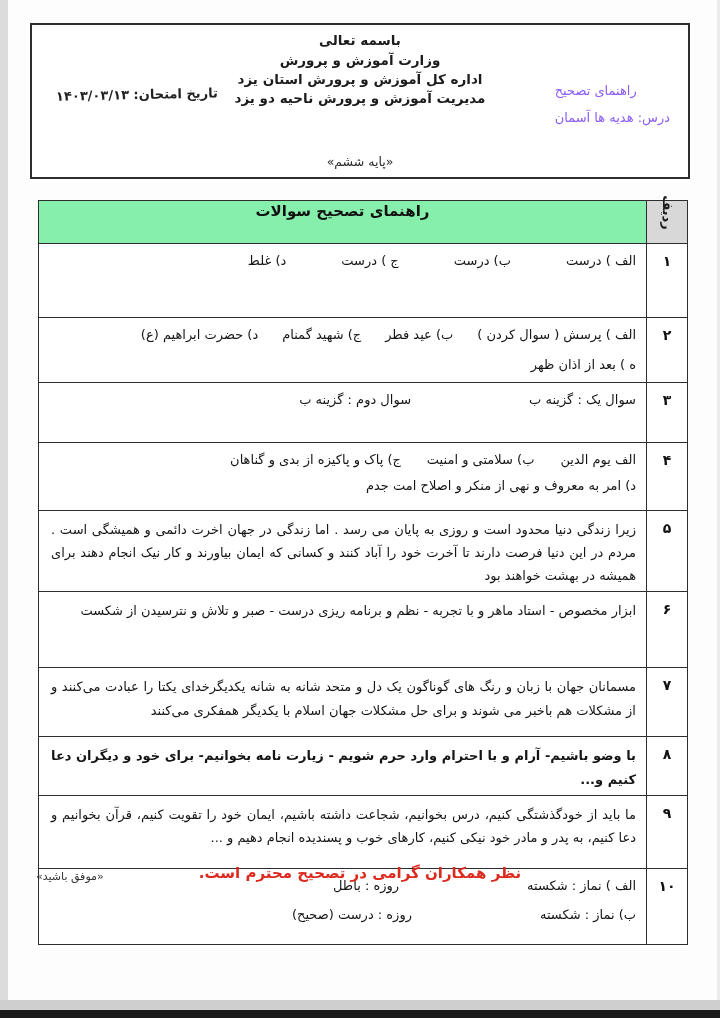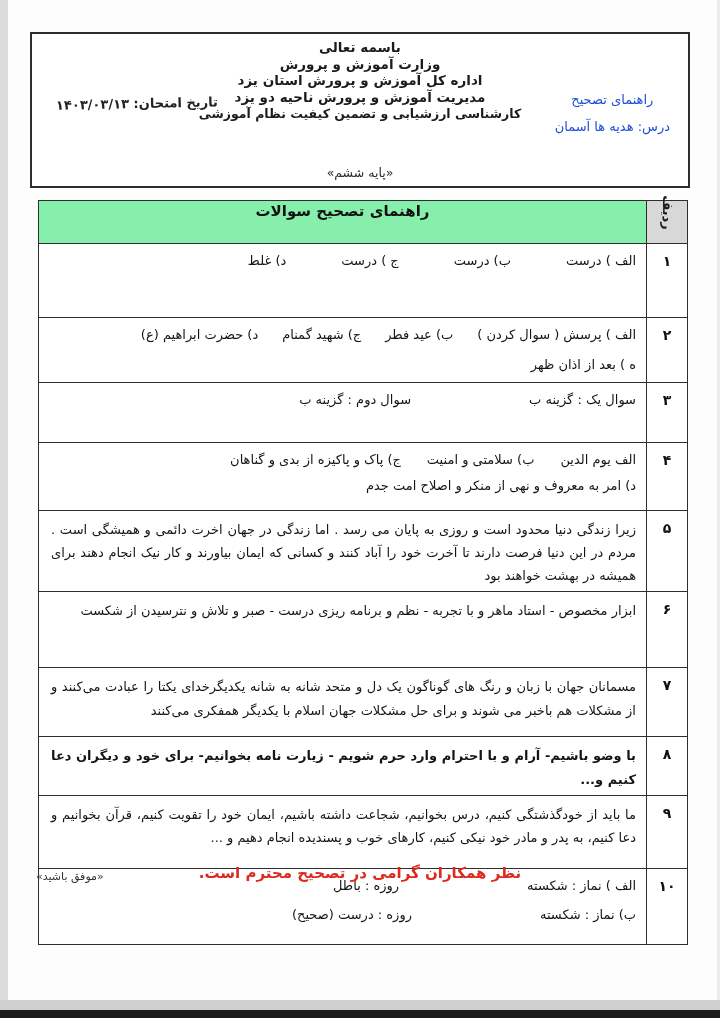--- a/index.html
+++ b/index.html
@@ -14,34 +14,34 @@
   .stage{position:absolute;inset:0;width:720px;height:1018px;background:#fdfdfd;}
 
   
   .edge-left{position:absolute;left:0;top:0;width:8px;height:1018px;background:#dcdcdc;}
   .edge-right{position:absolute;right:0;top:0;width:3px;height:1018px;background:#ececec;}
   .bottom-gray{position:absolute;left:0;top:1000px;width:720px;height:10px;background:#cfcfcf;}
   .bottom-black{position:absolute;left:0;top:1010px;width:720px;height:8px;background:#1b1b1b;}
 
   
   .header-box{
-    position:absolute;left:30px;top:32px;width:656px;height:152px;
+    position:absolute;left:30px;top:23px;width:656px;height:152px;
     border:2px solid #2e2e2e;background:#fff;
   }
   .hdr-center{
     position:absolute;left:0;right:0;top:4px;bottom:4px;
     display:flex;flex-direction:column;justify-content:space-evenly;align-items:center;
     text-align:center;
   }
   .hdr-line{font-weight:bold;font-size:13.5px;line-height:1.1;}
   .hdr-line.small{font-size:12.5px;}
   .hdr-line.grade{font-weight:normal;font-size:12.5px;color:#2a2a2a;margin-top:44px;}
   .hdr-right{
-    position:absolute;right:18px;top:52px;text-align:center;
-    font-size:13px;line-height:2.1;color:#1d4ed8;
+    position:absolute;right:18px;top:52px;text-align:left;
+    font-size:13px;line-height:2.1;color:#8b5cf6;
   }
   .hdr-left{
     position:absolute;left:24px;top:62px;text-align:left;
     font-size:13px;font-weight:bold;color:#222;transform:rotate(-1.2deg);
   }
 
   
   table.answer-table{
     position:absolute;left:38px;top:200px;width:650px;
     border-collapse:collapse;table-layout:fixed;
@@ -91,21 +91,20 @@
 <body dir="rtl">
 
 <div class="stage">
 
   <div class="header-box">
     <div class="hdr-center">
       <div class="hdr-line">باسمه تعالی</div>
       <div class="hdr-line">وزارت آموزش و پرورش</div>
       <div class="hdr-line">اداره کل آموزش و پرورش استان یزد</div>
       <div class="hdr-line">مدیریت آموزش و پرورش ناحیه دو یزد</div>
-      <div class="hdr-line small">کارشناسی ارزشیابی و تضمین کیفیت نظام آموزشی</div>
       <div class="hdr-line grade">«پایه ششم»</div>
     </div>
     <div class="hdr-right">
       <div>راهنمای تصحیح</div>
       <div>درس: هدیه ها آسمان</div>
     </div>
     <div class="hdr-left">تاریخ امتحان: ۱۴۰۳/۰۳/۱۳</div>
   </div>
 
   <table class="answer-table" dir="rtl">

